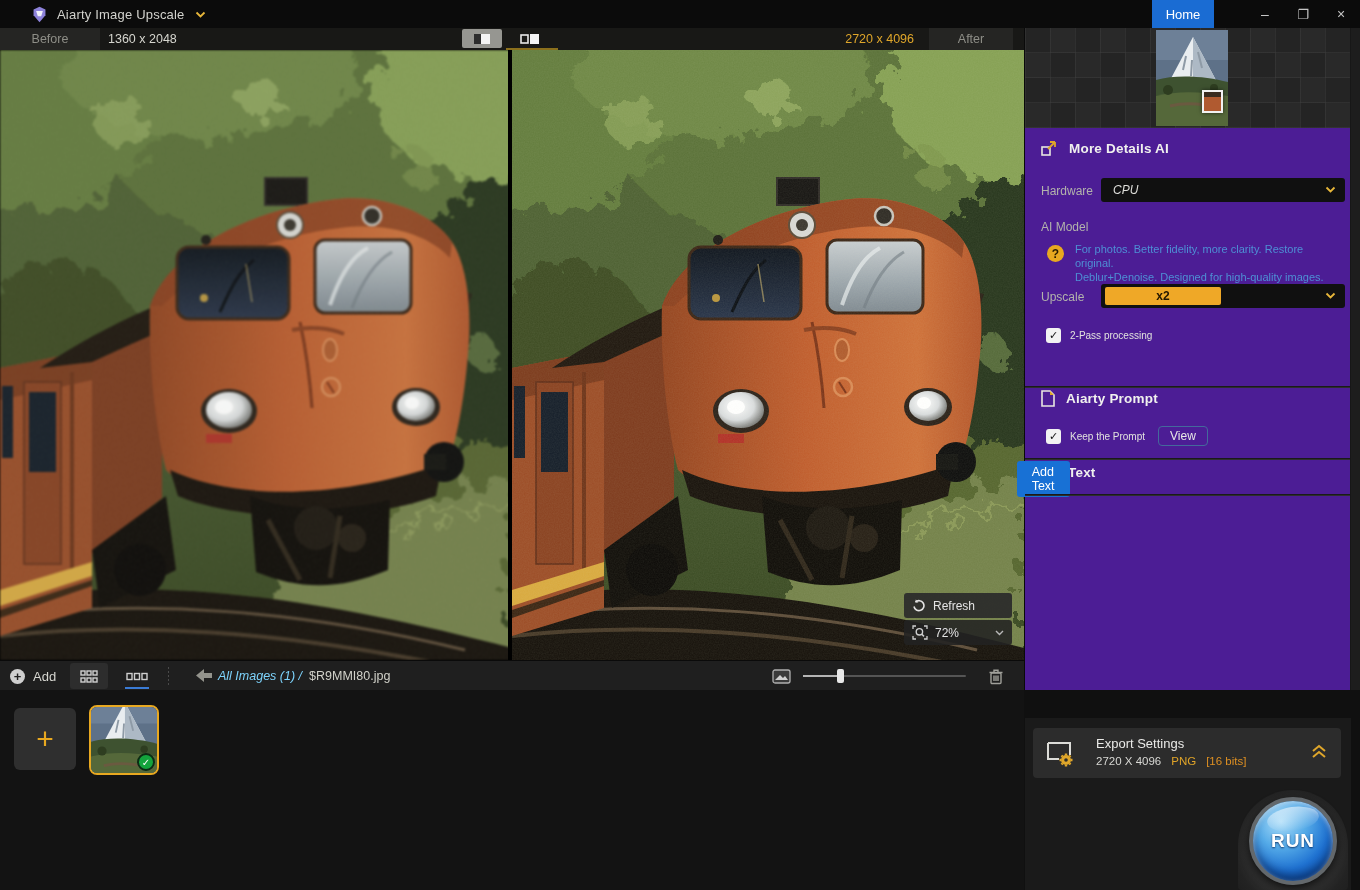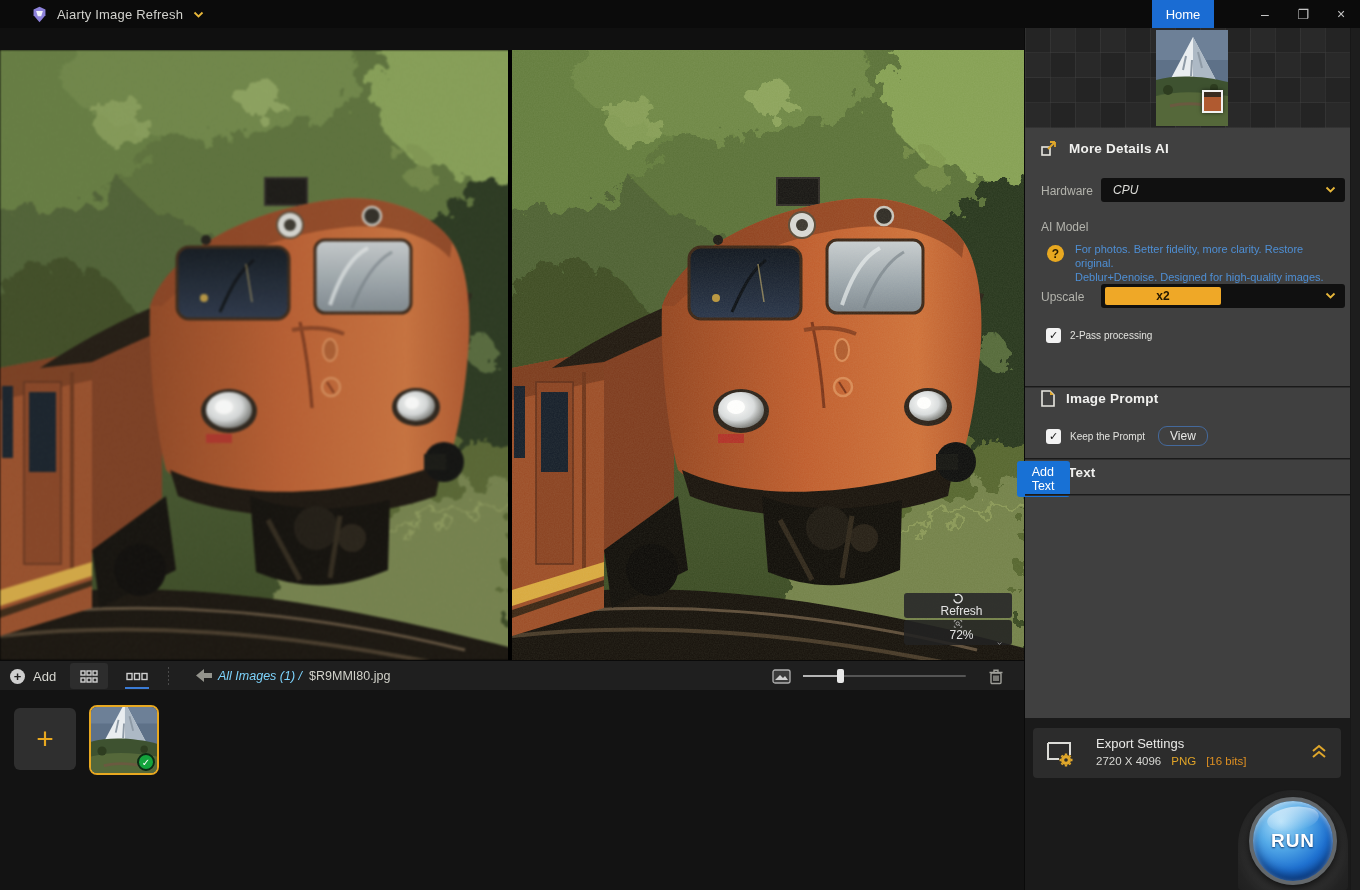--- a/index.html
+++ b/index.html
@@ -35,21 +35,21 @@
 
   
   .images { position:absolute; left:0; top:22px; width:1024px; height:610px; background:#000; }
   .half { position:absolute; top:0; height:610px; overflow:hidden; }
   .half.left { left:0; width:508px; }
   .half.right { left:512px; width:512px; }
   .half svg { width:512px; height:610px; display:block; }
   .half.left svg { filter:blur(1.1px) saturate(.95) brightness(.97); }
 
   .refresh-pop { position:absolute; right:12px; bottom:15px; width:108px; z-index:5; }
-  .pop-row { background:rgba(42,42,42,.92); border-radius:3px; color:#e4e4e4; font-size:12px; display:flex; align-items:center; padding:0 8px; height:25px; cursor:pointer;flex-direction:column; }
+  .pop-row { background:rgba(42,42,42,.92); border-radius:3px; color:#e4e4e4; font-size:12px; display:flex; align-items:center; padding:0 8px; height:25px; cursor:pointer; }
   .pop-row + .pop-row { margin-top:2px; background:rgba(34,34,34,.88); }
   .pop-row .lbl { margin-left:7px; }
   .zoom-chev { margin-left:auto; }
 
   
   .toolbar { position:absolute; left:0; top:632px; width:1024px; height:30px; background:#1f1f1f; border-top:1px solid #0a0a0a; }
   .add-group { position:absolute; left:10px; top:0; height:30px; display:flex; align-items:center; cursor:pointer; }
   .plus-circle { width:15px; height:15px; border-radius:50%; background:#cfcfcf; color:#1f1f1f; font-size:13px; font-weight:bold; display:flex; align-items:center; justify-content:center; line-height:1; }
   .add-label { color:#d6d6d0; font-size:13px; margin-left:8px; }
   .view-btn { position:absolute; top:2px; width:38px; height:26px; border-radius:3px; display:flex; align-items:center; justify-content:center; cursor:pointer; }
@@ -70,21 +70,21 @@
   .trash { margin-left:22px; cursor:pointer; display:flex; }
 
   
   .filmstrip { position:absolute; left:0; top:662px; width:1024px; height:200px; background:#131313; }
   .add-tile { position:absolute; left:14px; top:18px; width:62px; height:62px; background:#2f2f2f; border-radius:6px; display:flex; align-items:center; justify-content:center; color:#e8a820; font-size:30px; font-weight:300; cursor:pointer; }
   .thumb-tile { position:absolute; left:89px; top:15px; width:70px; height:70px; border:2px solid #e8a820; border-radius:8px; overflow:hidden; cursor:pointer; background:#222; }
   .thumb-tile svg { width:66px; height:66px; display:block; }
   .thumb-badge { position:absolute; right:2px; bottom:2px; width:18px; height:18px; border-radius:50%; background:#13a33c; border:2px solid #0c2c14; color:#fff; font-size:10px; display:flex; align-items:center; justify-content:center; }
 
   
-  .panel { position:absolute; left:1024px; top:28px; width:336px; height:862px; background:#404040; border-left:1px solid #0a0a0a; }
+  .panel { position:absolute; left:1024px; top:28px; width:336px; height:662px; background:#4c1d95; border-left:1px solid #0a0a0a; }
   .panel-scrollbar { position:absolute; right:0; top:0; bottom:0; width:10px; background:#1d1d1d; border-left:1px solid #171717; }
   .navigator { position:absolute; left:0; top:0; width:326px; height:100px;
     background:
       repeating-linear-gradient(0deg, rgba(70,70,70,.35) 0 1px, transparent 1px 25px),
       repeating-linear-gradient(90deg, rgba(70,70,70,.35) 0 1px, transparent 1px 25px),
       repeating-conic-gradient(#292929 0 90deg, #242424 0 180deg);
     background-size:25px 25px, 25px 25px, 50px 50px; }
   .nav-thumb { position:absolute; left:131px; top:2px; width:72px; height:96px; overflow:hidden; }
   .nav-thumb svg { width:72px; height:96px; display:block; }
   .nav-viewport { position:absolute; left:46px; top:60px; width:21px; height:23px; border:2px solid #f2f2f2; background:linear-gradient(#3a2c20 28%, #b05a30 28%); cursor:move; box-shadow:0 0 4px rgba(0,0,0,.6); }
@@ -96,21 +96,21 @@
   .dd-value { color:#dededa; font-size:12px; margin-left:12px;font-style:italic; }
   .dd-chev { position:absolute; right:9px; top:8px; }
   .pill { position:absolute; left:4px; top:3px; width:116px; height:18px; background:#efa827; border-radius:2px; color:#241700; font-size:12px; font-weight:bold; display:flex; align-items:center; justify-content:center; }
   .help-row { position:absolute; left:22px; }
   .help-ico { position:absolute; left:0; top:3px; width:17px; height:17px; border-radius:50%; background:#e8a820; color:#2a1d00; font-size:12px; font-weight:bold; display:flex; align-items:center; justify-content:center; }
   .help-text { margin-left:28px; width:268px; color:#4e8fd5; font-size:11px; line-height:14px; }
   .checkrow { position:absolute; display:flex; align-items:center; cursor:pointer; }
   .checkbox { width:15px; height:15px; background:#f2f2f2; border-radius:3px; color:#111; font-size:11px; font-weight:bold; display:flex; align-items:center; justify-content:center; }
   .checkrow .cr-label { color:#e2e2de; font-size:10px; margin-left:9px; }
   .divider { position:absolute; left:0; width:326px; height:1px; background:#1a1a1a; box-shadow:0 1px 0 #2e2e2e; }
-  .view-btn-outline { margin-left:13px; border:1px solid #44699c; border-radius:9px; color:#e8e8e6; font-size:12px; padding:2px 11px; cursor:pointer; background:transparent; }
+  .view-btn-outline { margin-left:13px; border:1px solid #44699c; border-radius:4px; color:#e8e8e6; font-size:12px; padding:2px 11px; cursor:pointer; background:transparent; }
   .add-text-btn { position:absolute; right:26px; top:-3px; background:#1871d5; border-radius:3px; color:#fff; font-size:12.5px; padding:4px 15px; cursor:pointer; }
 
   .panel-footer { position:absolute; left:0; top:690px; width:326px; height:172px; background:#1a1a1a; }
   .export-card { position:absolute; left:8px; right:10px; top:10px; height:50px; background:#2c2c2c; border-radius:4px; cursor:pointer; }
   .export-ico { position:absolute; left:12px; top:11px; }
   .export-title { position:absolute; left:63px; top:8px; color:#e9e9e7; font-size:13px; }
   .export-sub { position:absolute; left:63px; top:27px; font-size:11.5px; display:flex; }
   .export-size { color:#d8d8d4; }
   .export-fmt { color:#e0a428; margin-left:10px; }
   .export-depth { color:#dd8f22; margin-left:10px; }
@@ -265,33 +265,53 @@
   </defs>
 </svg>
 
 <div class="window">
 
   <div class="titlebar">
     <svg class="app-logo" viewBox="0 0 20 20">
       <path d="M3 4 L10 1 L17 4 L17 11 L10 19 L3 11 Z" fill="#8d82da"></path>
       <path d="M6 6 L14 6 L12 12 L8 12 Z" fill="#f0f0fa"></path>
     </svg>
-    <span class="app-title">Aiarty Image Refresh</span>
+    <span class="app-title">Aiarty Image Upscale</span>
     <svg class="title-chev chev-svg" width="11" height="7" viewBox="0 0 11 7">
       <path d="M1.5 1.5 L5.5 5.5 L9.5 1.5" stroke="#e8b73a" stroke-width="1.8" fill="none"></path>
     </svg>
     <div class="titlebar-spacer"></div>
     <div class="home-btn">Home</div>
     <div style="width:32px"></div>
     <div class="win-ctl">–</div>
     <div class="win-ctl max">❐</div>
     <div class="win-ctl">×</div>
   </div>
 
   <div class="viewer">
+    <div class="viewbar">
+      <div class="tab before">Before</div>
+      <div class="size-label before-size">1360 x 2048</div>
+      <div class="toggle-group">
+        <div class="tgl sel">
+          <svg class="tgl-ico" width="18" height="12" viewBox="0 0 18 12">
+            <rect x="1" y="1" width="7" height="10" fill="#2c2c2c"></rect>
+              <rect x="8" y="1" width="9" height="10" fill="#f4f4f4"></rect>
+          </svg>
+        </div>
+        <div class="tgl two">
+          <svg class="tgl-ico" width="20" height="12" viewBox="0 0 20 12">
+            <rect x="1" y="2" width="7" height="8" fill="none" stroke="#e8e8e8" stroke-width="1.6"></rect>
+            <rect x="10" y="1" width="9" height="10" fill="#f4f4f4"></rect>
+          </svg>
+        </div>
+      </div>
+      <div class="size-label after-size">2720 x 4096</div>
+      <div class="tab after">After</div>
+    </div>
 
     <div class="images">
       <div class="half left">
         <svg viewBox="0 0 512 610" preserveAspectRatio="xMidYMid slice">
             <use href="#scene"></use>
           </svg>
       </div>
       <div class="half right">
         <svg viewBox="0 0 512 610" preserveAspectRatio="xMidYMid slice">
             <use href="#scene"></use>
@@ -434,21 +454,21 @@
     </div>
 
 
     <div class="divider" style="top:358px"></div>
 
     <div class="sec-head" style="top:362px">
       <svg width="14" height="17" viewBox="0 0 14 17">
         <path d="M1 1 H9 L13 5 V16 H1 Z" fill="none" stroke="#e8e6e0" stroke-width="1.6"></path>
         <path d="M9 1 L9 5 L13 5 Z" fill="#dfa62a"></path>
       </svg>
-      <span class="sec-title">Image Prompt</span>
+      <span class="sec-title">Aiarty Prompt</span>
     </div>
 
     <div class="checkrow" style="left:21px; top:398px">
       <span class="checkbox">✓</span>
       <span class="cr-label">Keep the Prompt</span>
       <span class="view-btn-outline">View</span>
     </div>
 
     <div class="divider" style="top:430px"></div>
 

